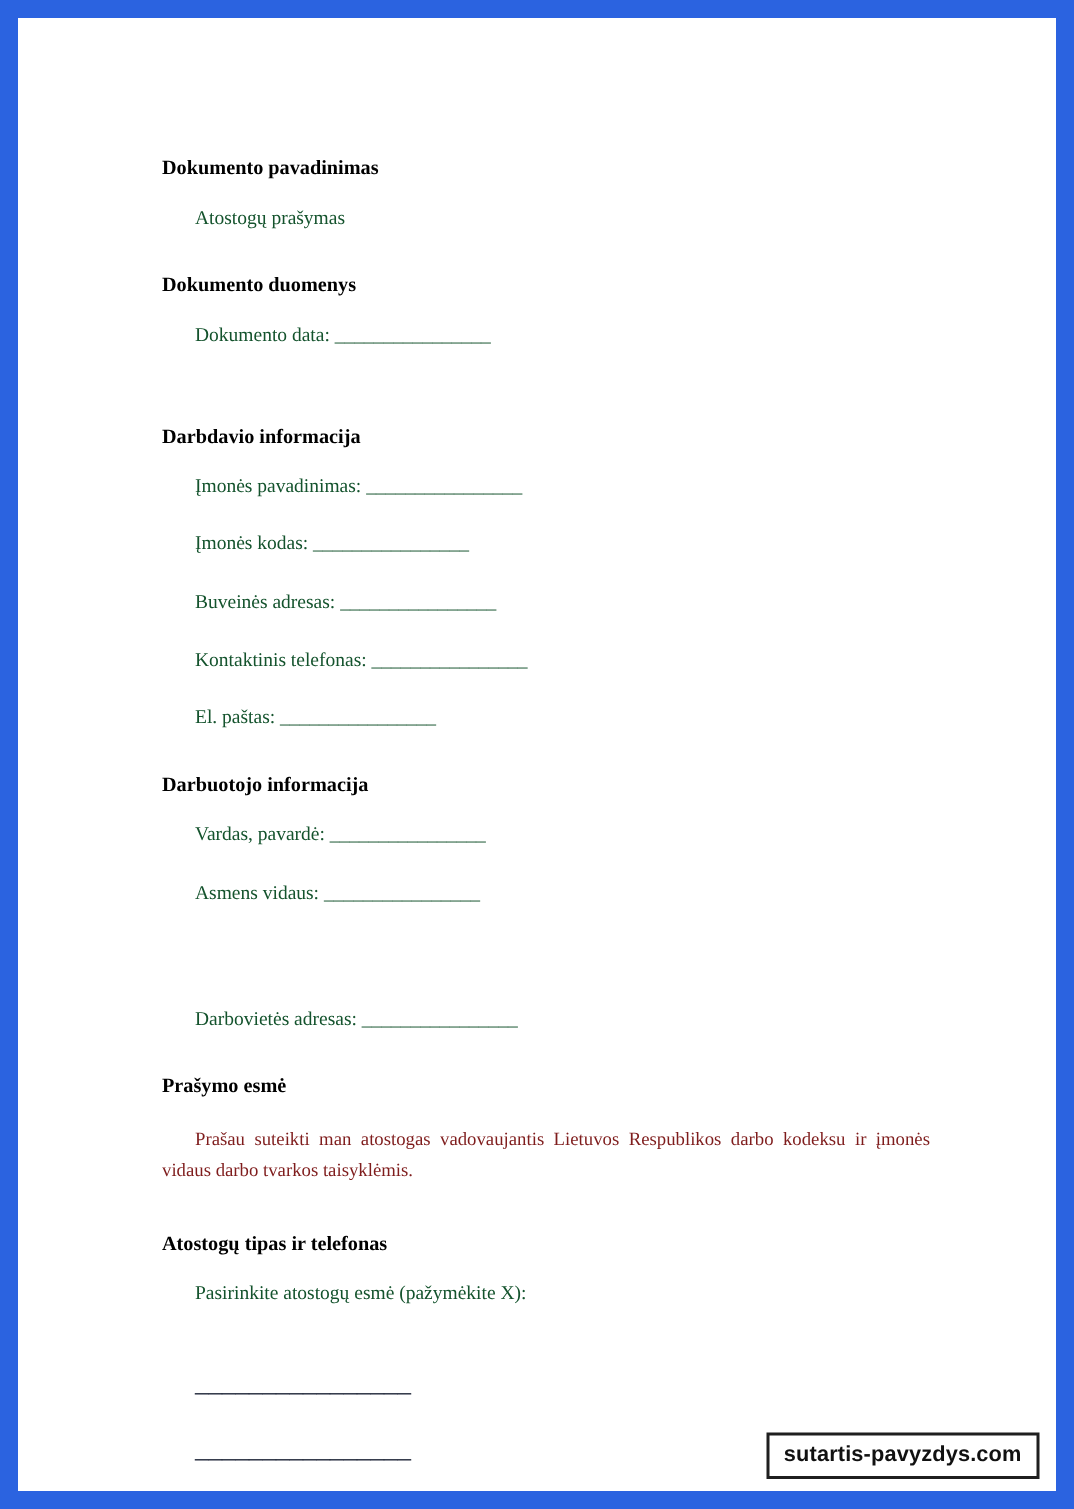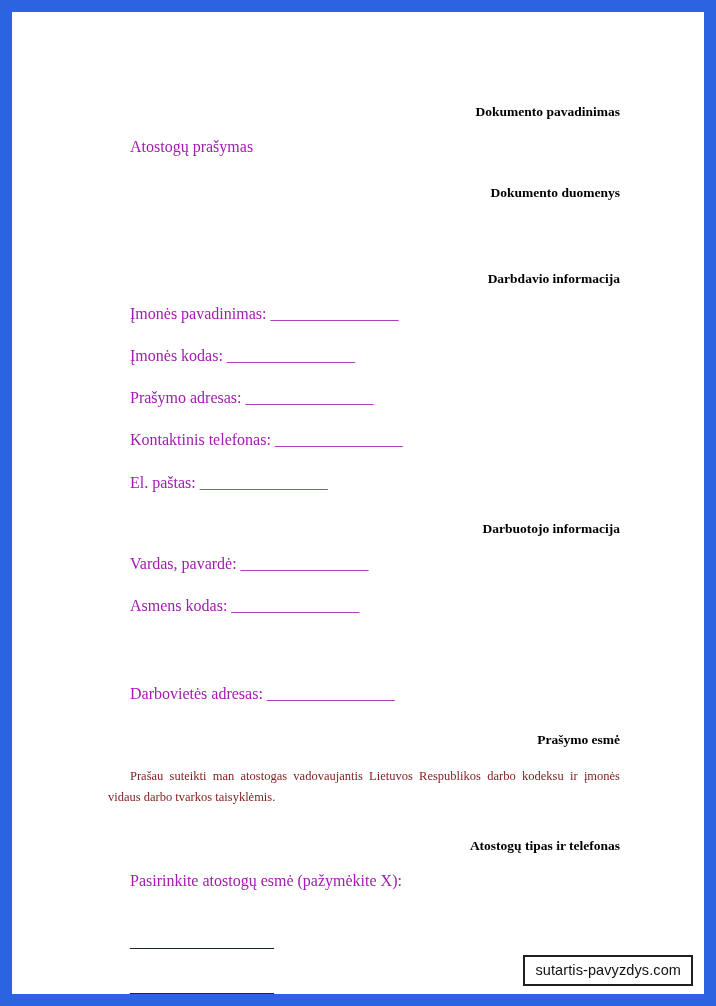--- a/index.html
+++ b/index.html
@@ -29,28 +29,27 @@
     width: 512px;
   }
   h2.section-title {
     font-family: "Liberation Serif", serif;
     font-size: 13.5px;
     font-weight: bold;
     color: #000000;
     margin: 0 0 0 0;
     padding: 0;
     line-height: 1.2;
-    text-align: right;
   }
   .block {
     margin-bottom: 11px;
   }
   .field-line {
-    font-size: 16px;
-    color: #a21caf;
+    font-size: 13px;
+    color: #14532d;
     margin: 0 0 0 22px;
     padding: 0;
     line-height: 1.2;
     white-space: pre;
   }
   .spacer-sm { height: 23px; }
   .spacer-xs { height: 18px; }
   .spacer-title { height: 17px; }
   .para {
     font-size: 12.5px;
@@ -70,21 +69,21 @@
   }
   .watermark {
     position: absolute;
     right: 11px;
     bottom: 8px;
     background: #ffffff;
     border: 2px solid #1f1f1f;
     padding: 5px 10px 6px 10px;
     font-family: "Liberation Sans", sans-serif;
     font-size: 14.5px;
-    font-weight: normal;
+    font-weight: bold;
     color: #111111;
     letter-spacing: 0.1px;
     white-space: nowrap;
   }
 </style>
 </head>
 <body>
 
 <div class="page">
 
@@ -93,45 +92,46 @@
     <div class="block">
       <h2 class="section-title">Dokumento pavadinimas</h2>
       <div class="spacer-title"></div>
       <p class="field-line">Atostogų prašymas</p>
     </div>
     <div class="spacer-xs"></div>
 
     <div class="block">
       <h2 class="section-title">Dokumento duomenys</h2>
       <div class="spacer-title"></div>
+      <p class="field-line">Dokumento data: ________________</p>
       <div class="spacer-sm"></div>
     </div>
     <div class="spacer-xs"></div>
 
     <div class="block">
       <h2 class="section-title">Darbdavio informacija</h2>
       <div class="spacer-title"></div>
       <p class="field-line">Įmonės pavadinimas: ________________</p>
       <div class="spacer-sm"></div>
       <p class="field-line">Įmonės kodas: ________________</p>
       <div class="spacer-sm"></div>
-      <p class="field-line">Prašymo adresas: ________________</p>
+      <p class="field-line">Buveinės adresas: ________________</p>
       <div class="spacer-sm"></div>
       <p class="field-line">Kontaktinis telefonas: ________________</p>
       <div class="spacer-sm"></div>
       <p class="field-line">El. paštas: ________________</p>
     </div>
     <div class="spacer-xs"></div>
 
     <div class="block">
       <h2 class="section-title">Darbuotojo informacija</h2>
       <div class="spacer-title"></div>
       <p class="field-line">Vardas, pavardė: ________________</p>
       <div class="spacer-sm"></div>
-      <p class="field-line">Asmens kodas: ________________</p>
+      <p class="field-line">Asmens vidaus: ________________</p>
       <div class="spacer-sm"></div>
       <div class="spacer-sm"></div>
       <div class="spacer-sm"></div>
       <p class="field-line">Darbovietės adresas: ________________</p>
     </div>
     <div class="spacer-xs"></div>
 
     <div class="block">
       <h2 class="section-title">Prašymo esmė</h2>
       <div class="spacer-title"></div>

